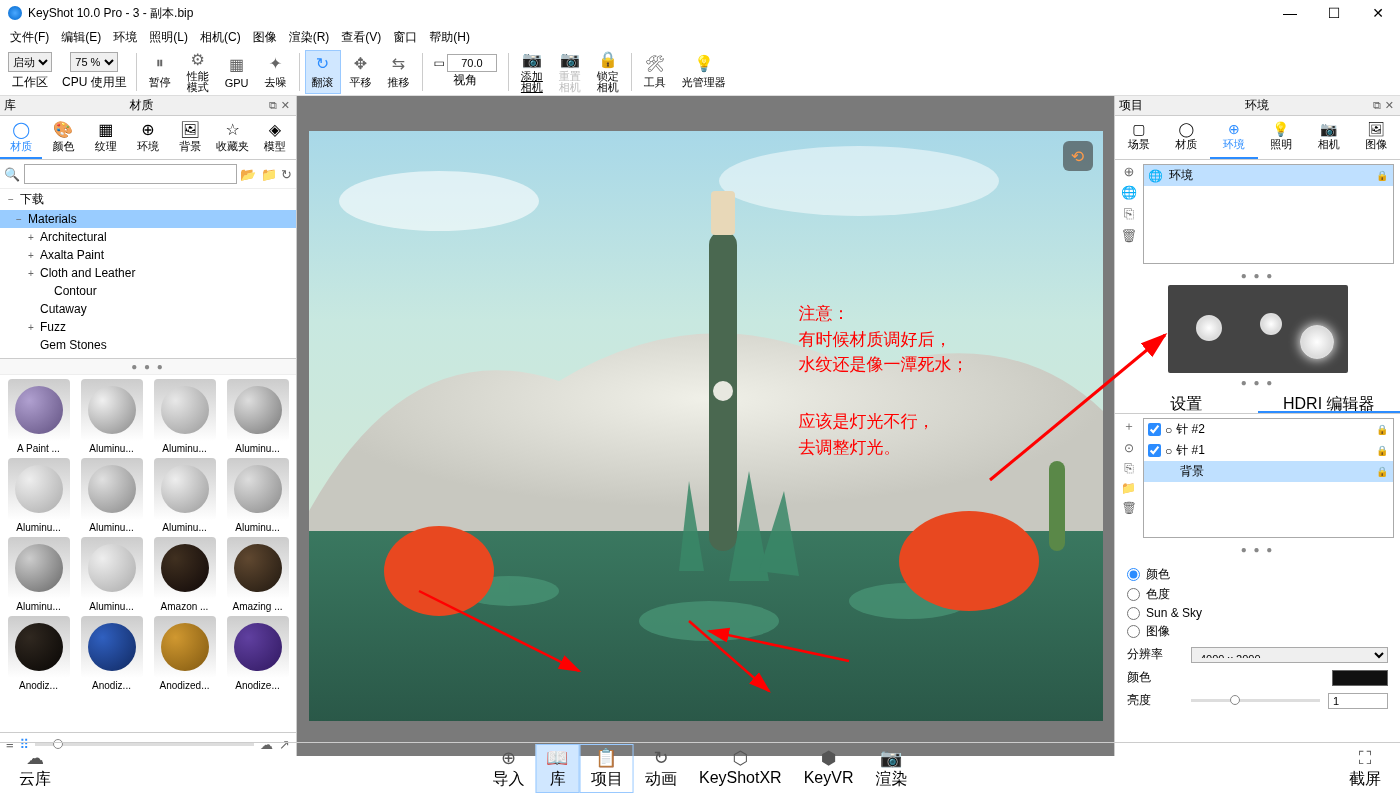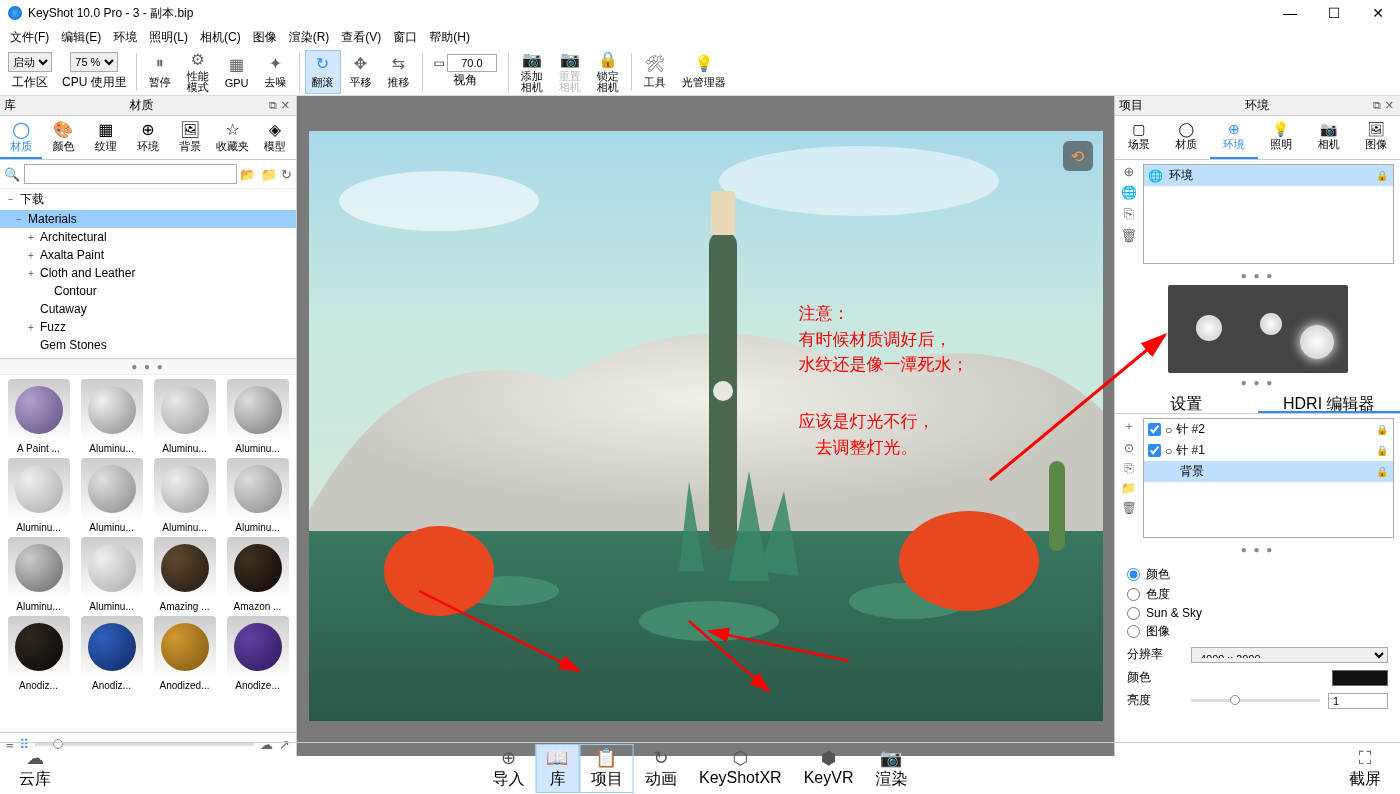--- a/index.html
+++ b/index.html
@@ -201,21 +201,21 @@
   <div style="display:flex;flex-direction:column;align-items:center;padding:0 6px;">
     <div style="display:flex;align-items:center;gap:2px;">
         <span class="ticon">▭</span>
         <input class="tinput" value="70.0" style="">
       </div>
     <span class="tlabel">视角</span>
   </div>
   <div class="sep"></div>
   <div class="tbtn">
       <span class="ticon">📷</span>
-      <span class="tlabel" style="white-space:pre;line-height:1;">添加
+      <span class="tlabel" style="white-space:pre;line-height:1;text-decoration:underline;">添加
 相机</span>
     </div>
   <div class="tbtn">
       <span class="ticon" style="color:#bbb;">📷</span>
       <span class="tlabel" style="white-space:pre;line-height:1;color:#bbb;">重置
 相机</span>
     </div>
   <div class="tbtn">
       <span class="ticon">🔒</span>
       <span class="tlabel" style="white-space:pre;line-height:1;">锁定
@@ -378,29 +378,29 @@
             <div class="tname">Aluminu...</div>
           </div>
           <div class="thumb">
             <div class="timg">
               <div class="sphere" style="background:radial-gradient(circle at 30% 30%,#eee,#aaa);"></div>
             </div>
             <div class="tname">Aluminu...</div>
           </div>
           <div class="thumb">
             <div class="timg">
+              <div class="sphere" style="background:radial-gradient(circle at 30% 30%,#403020,#100808);"></div>
+            </div>
+            <div class="tname">Amazon ...</div>
+          </div>
+          <div class="thumb">
+            <div class="timg">
               <div class="sphere" style="background:radial-gradient(circle at 30% 30%,#604830,#201810);"></div>
             </div>
             <div class="tname">Amazing ...</div>
-          </div>
-          <div class="thumb">
-            <div class="timg">
-              <div class="sphere" style="background:radial-gradient(circle at 30% 30%,#403020,#100808);"></div>
-            </div>
-            <div class="tname">Amazon ...</div>
           </div>
           <div class="thumb">
             <div class="timg">
               <div class="sphere" style="background:radial-gradient(circle at 30% 30%,#302820,#080604);"></div>
             </div>
             <div class="tname">Anodiz...</div>
           </div>
           <div class="thumb">
             <div class="timg">
               <div class="sphere" style="background:radial-gradient(circle at 30% 30%,#3060c0,#102860);"></div>
@@ -479,21 +479,21 @@
           </g>
 
         <rect x="740" y="330" width="16" height="90" rx="8" fill="#5a8848"></rect>
       </svg>
       <div class="vp-corner">⟲</div>
       <div class="annotation" style="top:170px; left:490px;">
         <div>注意：</div>
         <div>有时候材质调好后，</div>
         <div>水纹还是像一潭死水；</div>
       </div>
-      <div class="annotation" style="top:278px; left:490px;text-align:center;">
+      <div class="annotation" style="top:278px; left:490px;">
         <div>应该是灯光不行，</div>
         <div>去调整灯光。</div>
       </div>
       
       <svg class="arrow-svg" style="left:0;top:0;width:794px;height:590px;">
         <defs>
             <marker id="ah" markerWidth="10" markerHeight="10" refX="8" refY="3" orient="auto">
               <path d="M0,0 L0,6 L9,3 z" fill="#ff0000"></path>
             </marker>
           </defs>

